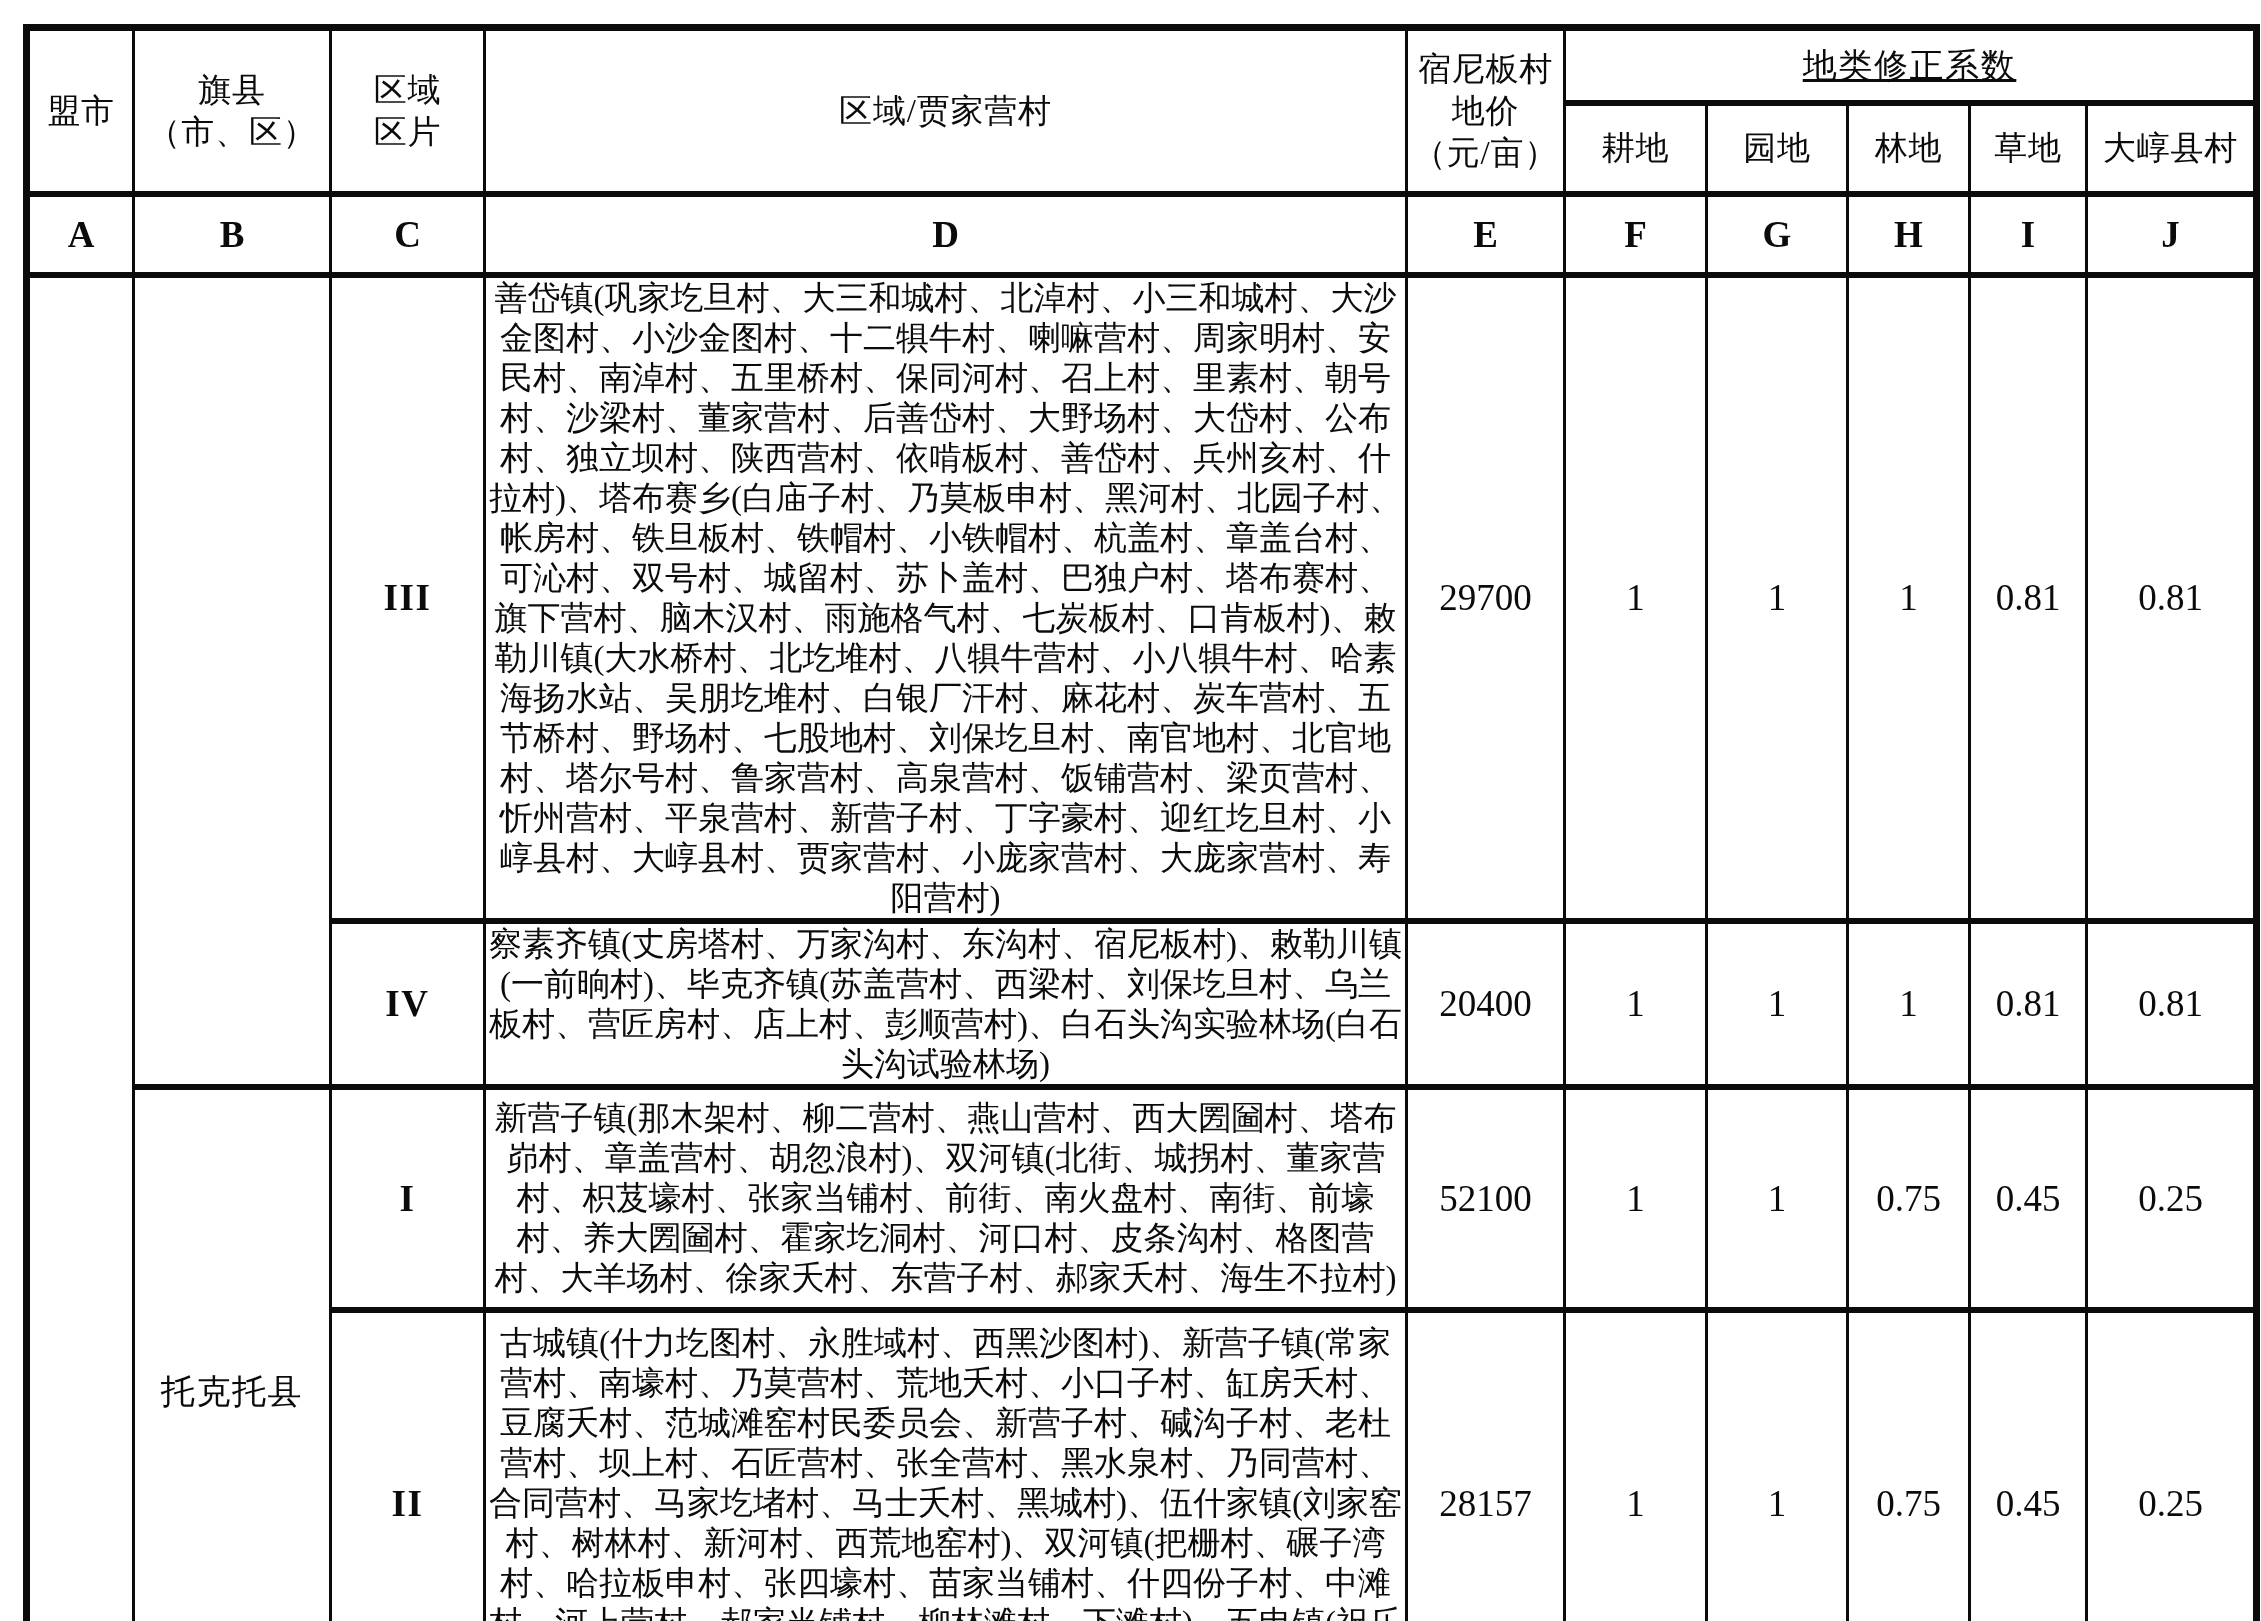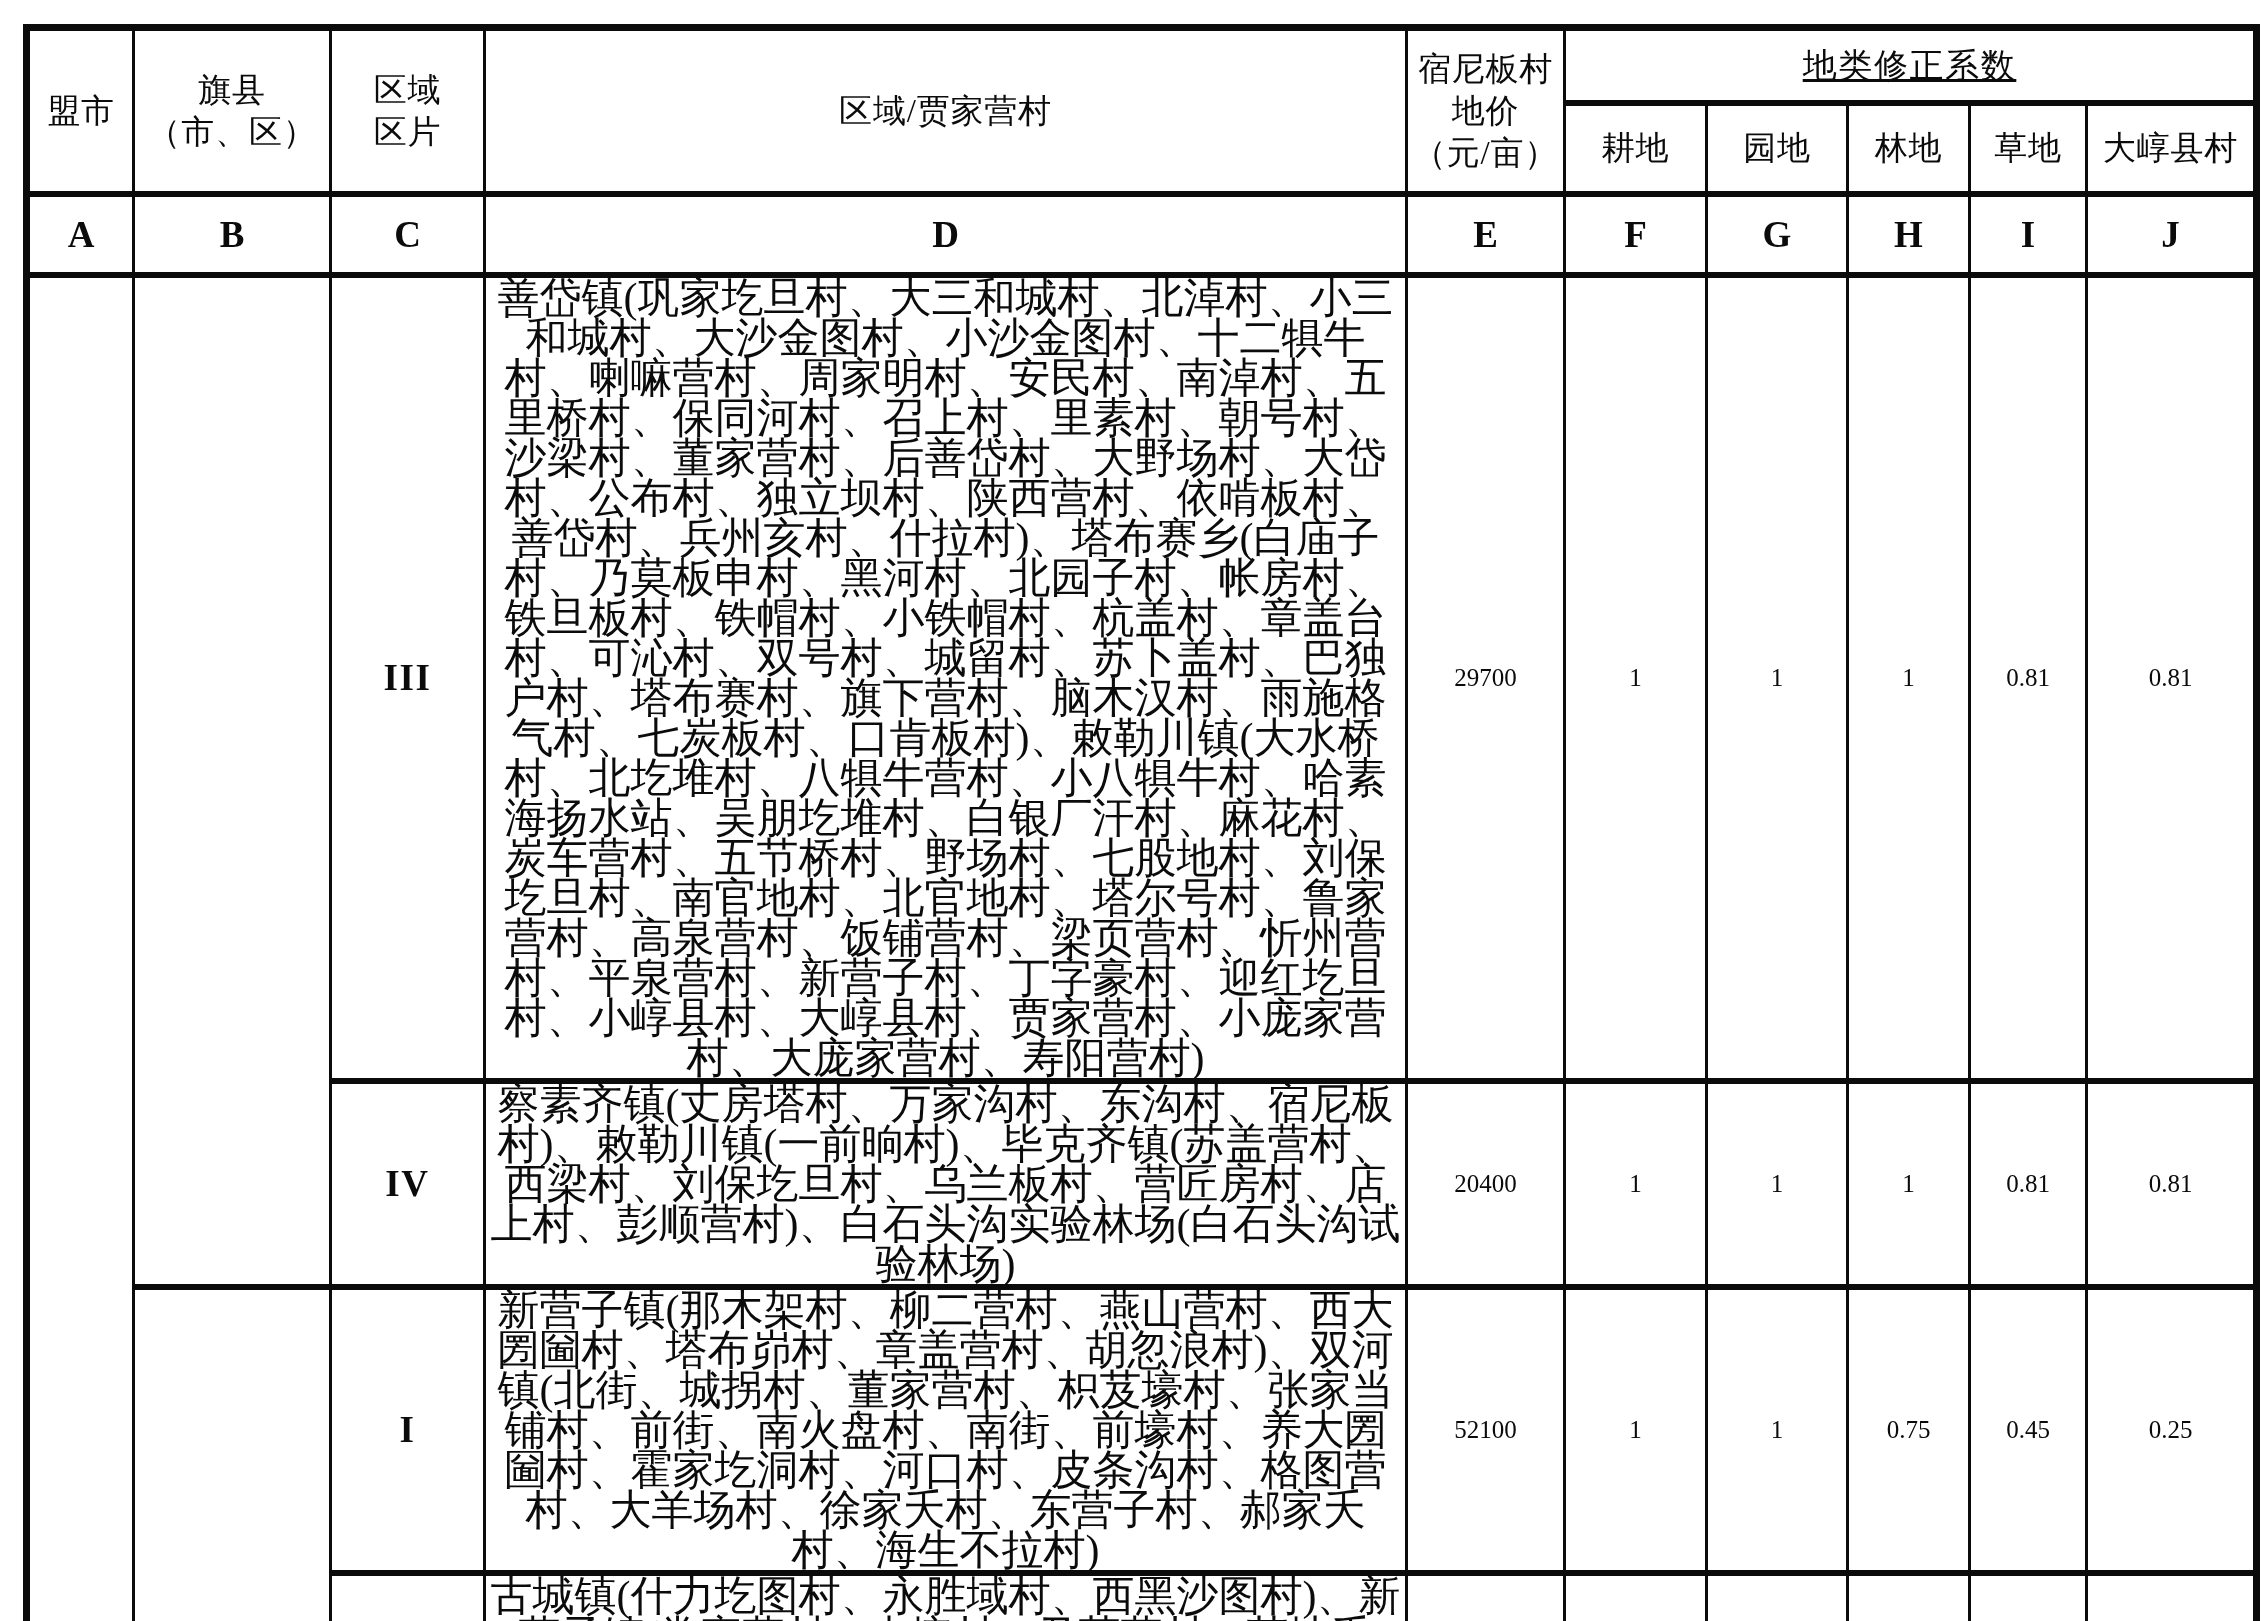--- a/index.html
+++ b/index.html
@@ -49,32 +49,32 @@
   .group-head { font-size: 34px; letter-spacing: 1.6px; text-decoration: underline; }
   .letter {
     font-weight: bold;
     font-size: 37px;
     font-family: "Liberation Serif", serif;
   }
   td.desc-cell {
     vertical-align: top;
     text-align: justify;
     padding: 4.9px 6.5px 4.9px 8.1px;
-    font-size: 42px;
+    font-size: 33px;
     line-height: 40px;
     letter-spacing: 0px;
   }
   .zone-num {
     font-size: 37px;
     font-family: "Liberation Serif", serif;
     letter-spacing: 1.6px;
     font-weight: bold;
   }
   .num {
-    font-size: 25px;
+    font-size: 37px;
     font-family: "Liberation Serif", serif;
   }
   .county {
     font-size: 34px;
     letter-spacing: 1.6px;
   }
   
   tr.r-head1 { height: 75px; }
   tr.r-head2 { height: 91px; }
   tr.letters-row { height: 81px; }

